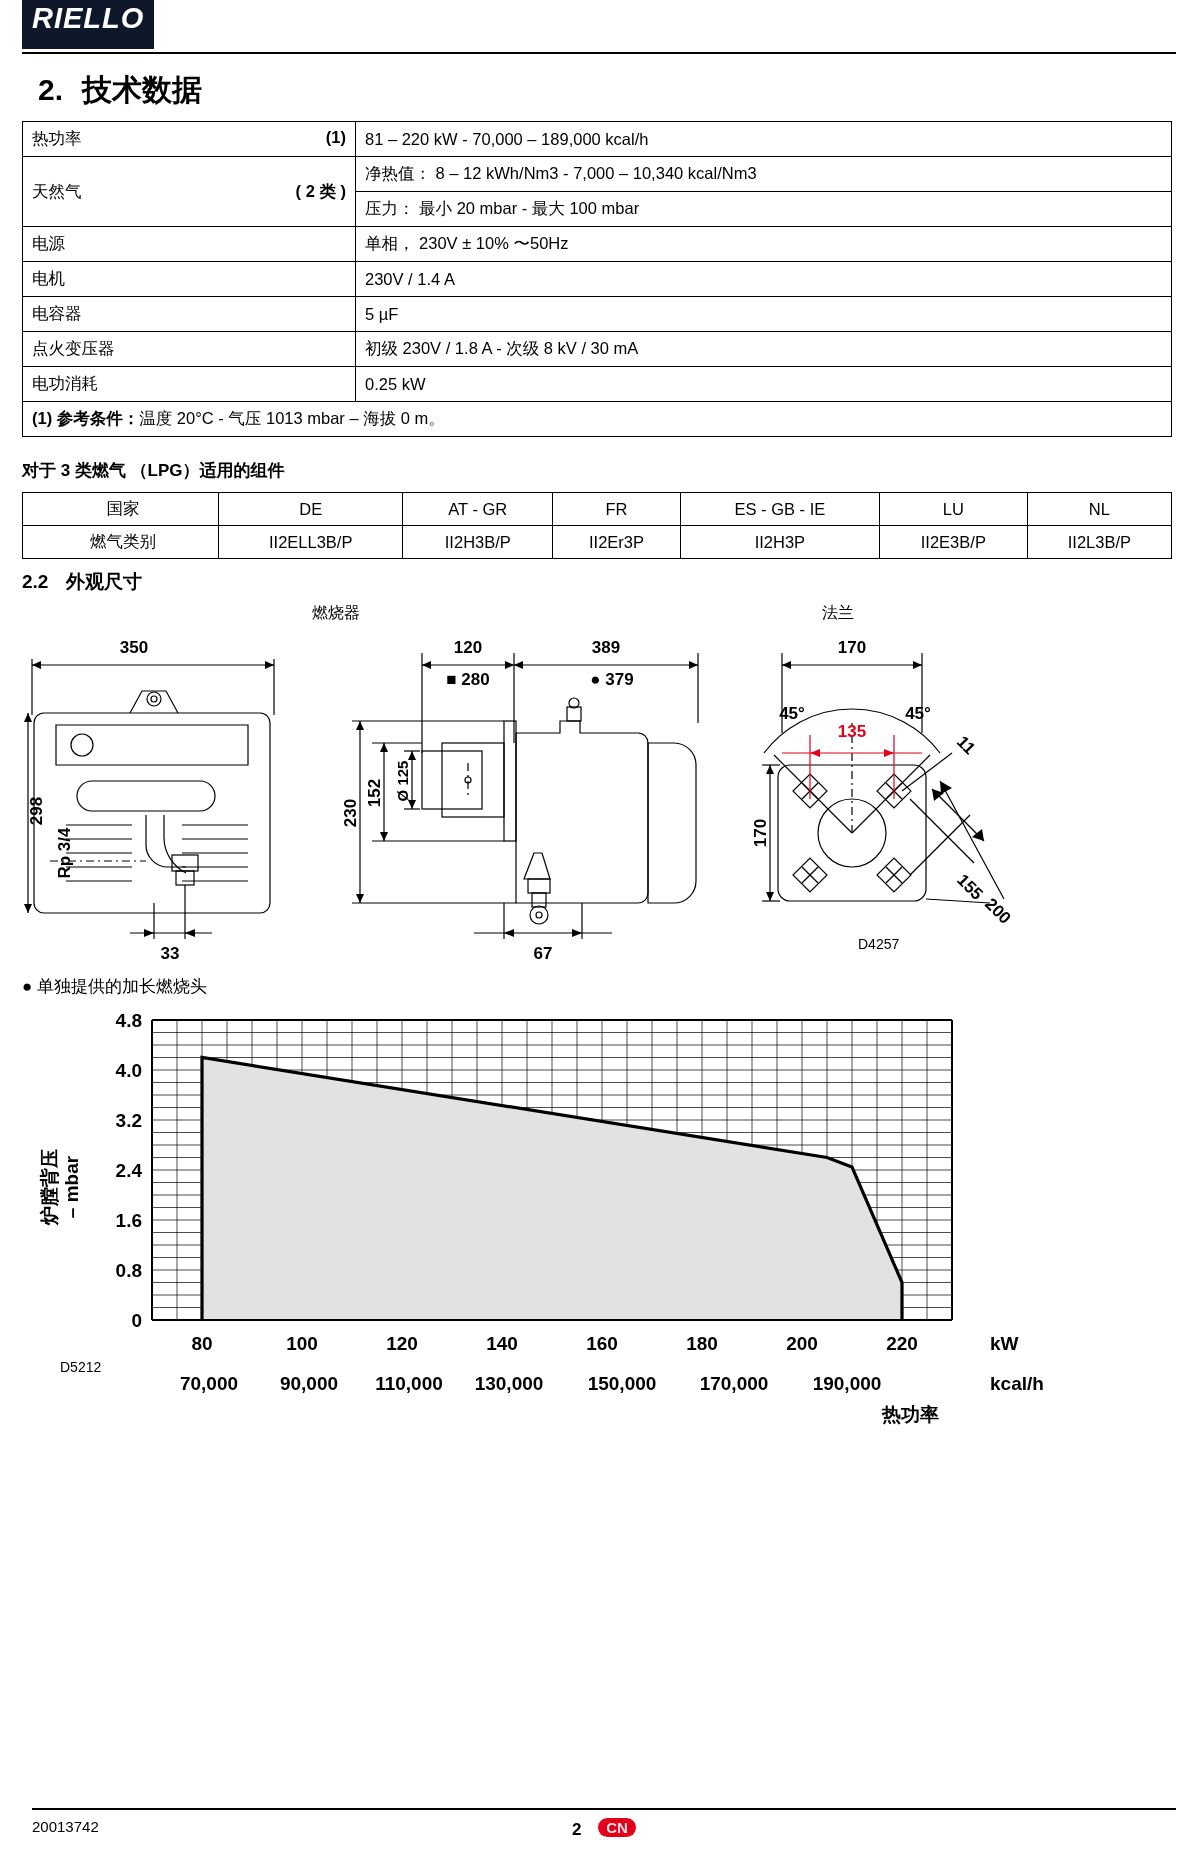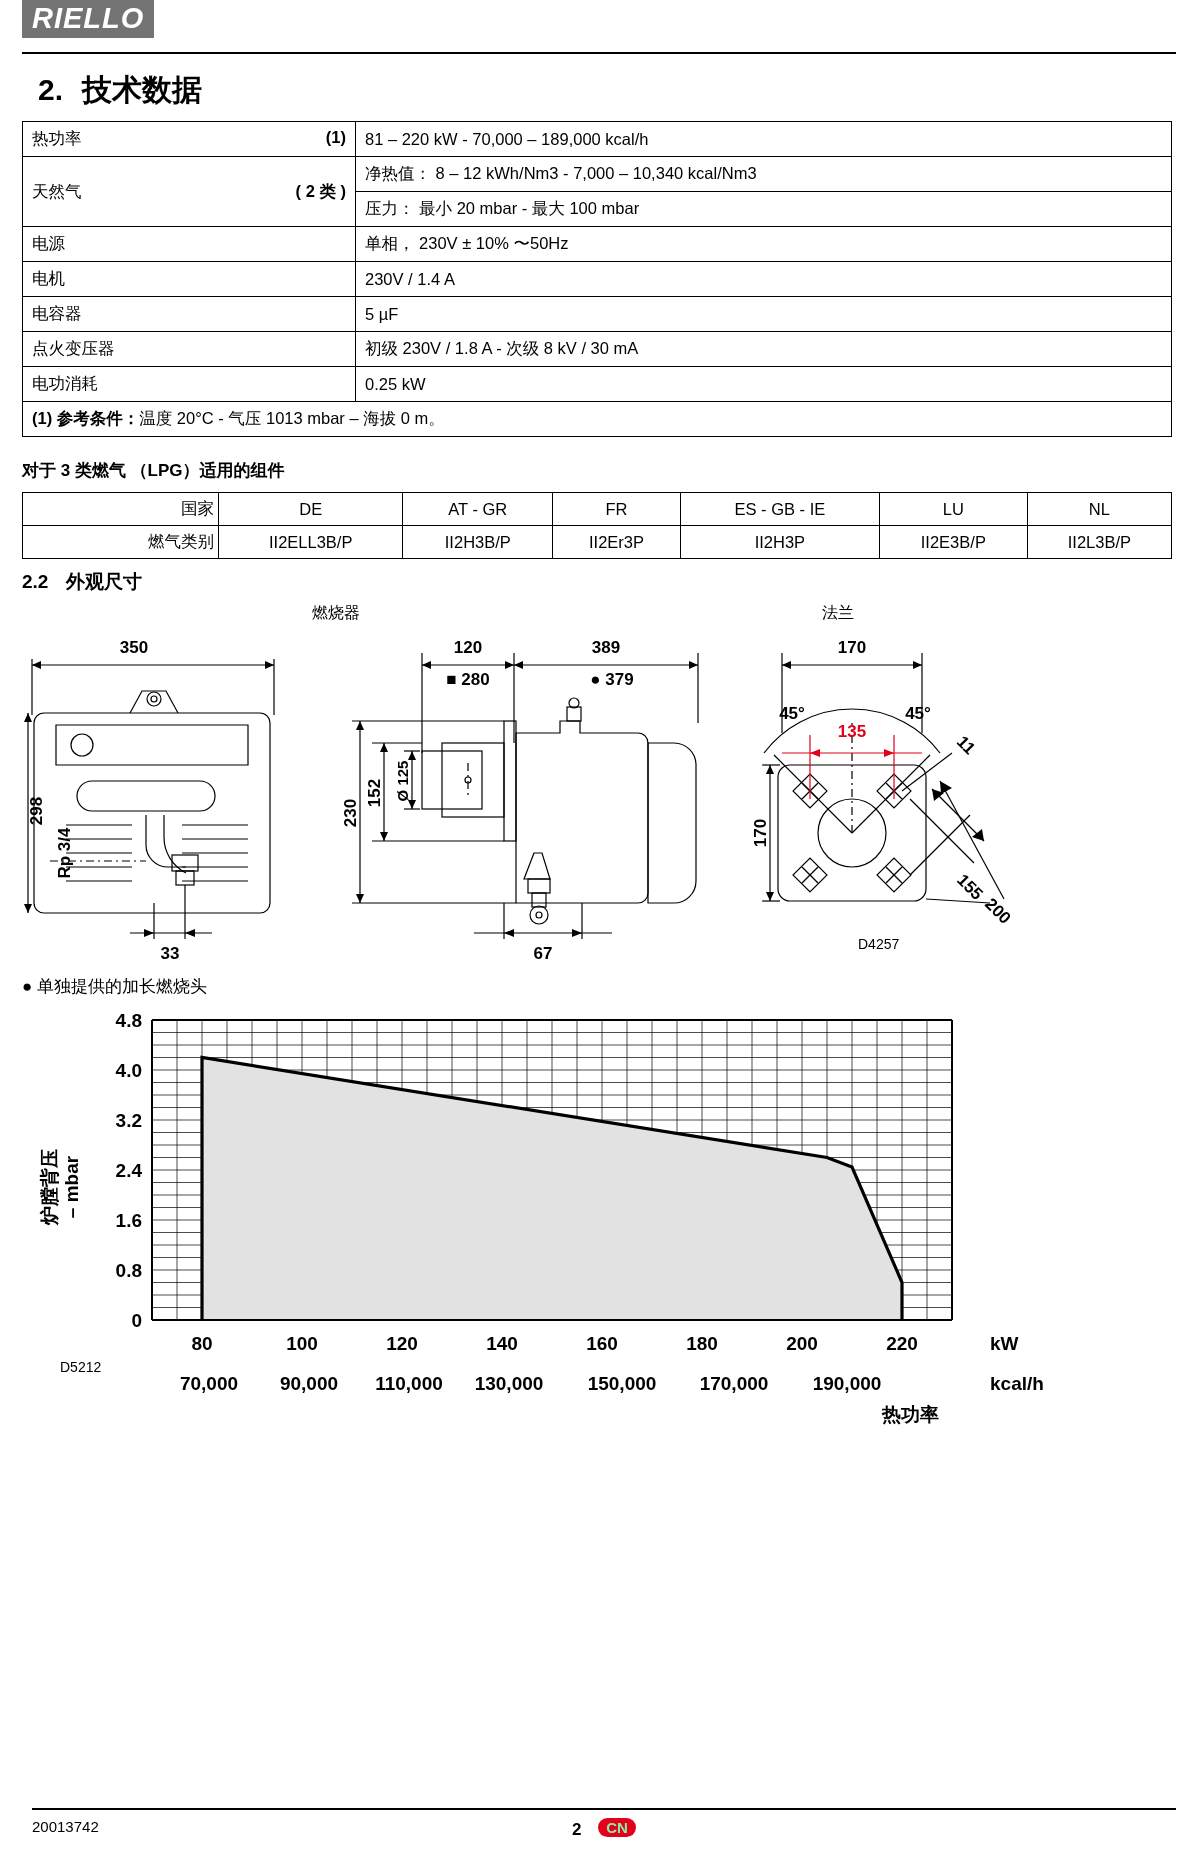--- a/index.html
+++ b/index.html
@@ -9,27 +9,27 @@
     font-family:"Liberation Sans", sans-serif;
     color:#000;
     position:relative;
   }
   .page{ position:relative; width:1198px; height:1858px; box-sizing:border-box; padding:0 22px; }
 
   
   .brandbar{ position:relative; height:46px; }
   .brand{
     display:inline-block;
-    background:#737373;
+    background:#0f172a;
     color:#fff;
     font-weight:bold;
     font-style:italic;
     font-size:29px;
     letter-spacing:1px;
-    padding:2px 10px 3px 10px;
+    padding:2px 10px 14px 10px;
     font-family:"Liberation Sans", sans-serif;
   }
   .rule{ border-top:2px solid #000; margin-top:6px; }
 
   
   h2.sec{
     font-size:30px; font-weight:bold; margin:16px 0 10px 16px;
   }
   h2.sec .num{ display:inline-block; width:44px; }
   h3.sub{
@@ -48,41 +48,41 @@
   td.lbl{ width:314px; }
   td.lbl .lab{ display:inline-block; }
   td.lbl .tag{ float:right; font-weight:bold; }
 
   .lpgtitle{ font-size:17px; font-weight:bold; margin:22px 0 10px 0; }
 
   table.lpg{
     border-collapse:collapse; width:1150px; font-size:16.5px; text-align:center;
   }
   table.lpg td{ border:1px solid #000; padding:5px 4px; height:20px; }
-  table.lpg td.first{ text-align:right; width:182px; padding-left:9px; }
+  table.lpg td.first{ text-align:center; width:182px; padding-left:9px; }
 
   
   .dims{ position:relative; height:370px; margin-top:6px; }
   .cap{ position:absolute; font-size:16px; }
   svg.draw{ position:absolute; left:0; top:0; }
   .legend{ font-size:17px; margin-top:2px; }
 
   
   .chartwrap{ position:relative; height:400px; margin-top:4px; }
 
   
   .footer{
     position:absolute; left:32px; right:22px; bottom:18px;
     border-top:2px solid #000; padding-top:8px;
     font-size:15px;
   }
   .footer .code{ position:absolute; left:0; top:8px; }
   .footer .pg{ text-align:center; font-weight:bold; font-size:17px; }
   .cnbadge{
-    display:inline-block; background:#e2001a; color:#86efac; font-weight:bold;
+    display:inline-block; background:#e2001a; color:#e5e5e5; font-weight:bold;
     border-radius:10px; padding:1px 8px; font-size:15px; margin-left:12px;
     vertical-align:2px;
   }
   .dimtxt{ font-family:"Liberation Sans", sans-serif; font-size:17px; font-weight:bold; }
   .dimtxt.small{ font-size:15px; }
   .red{ fill:#e2001a; }
 </style>
 </head>
 <body>
 

